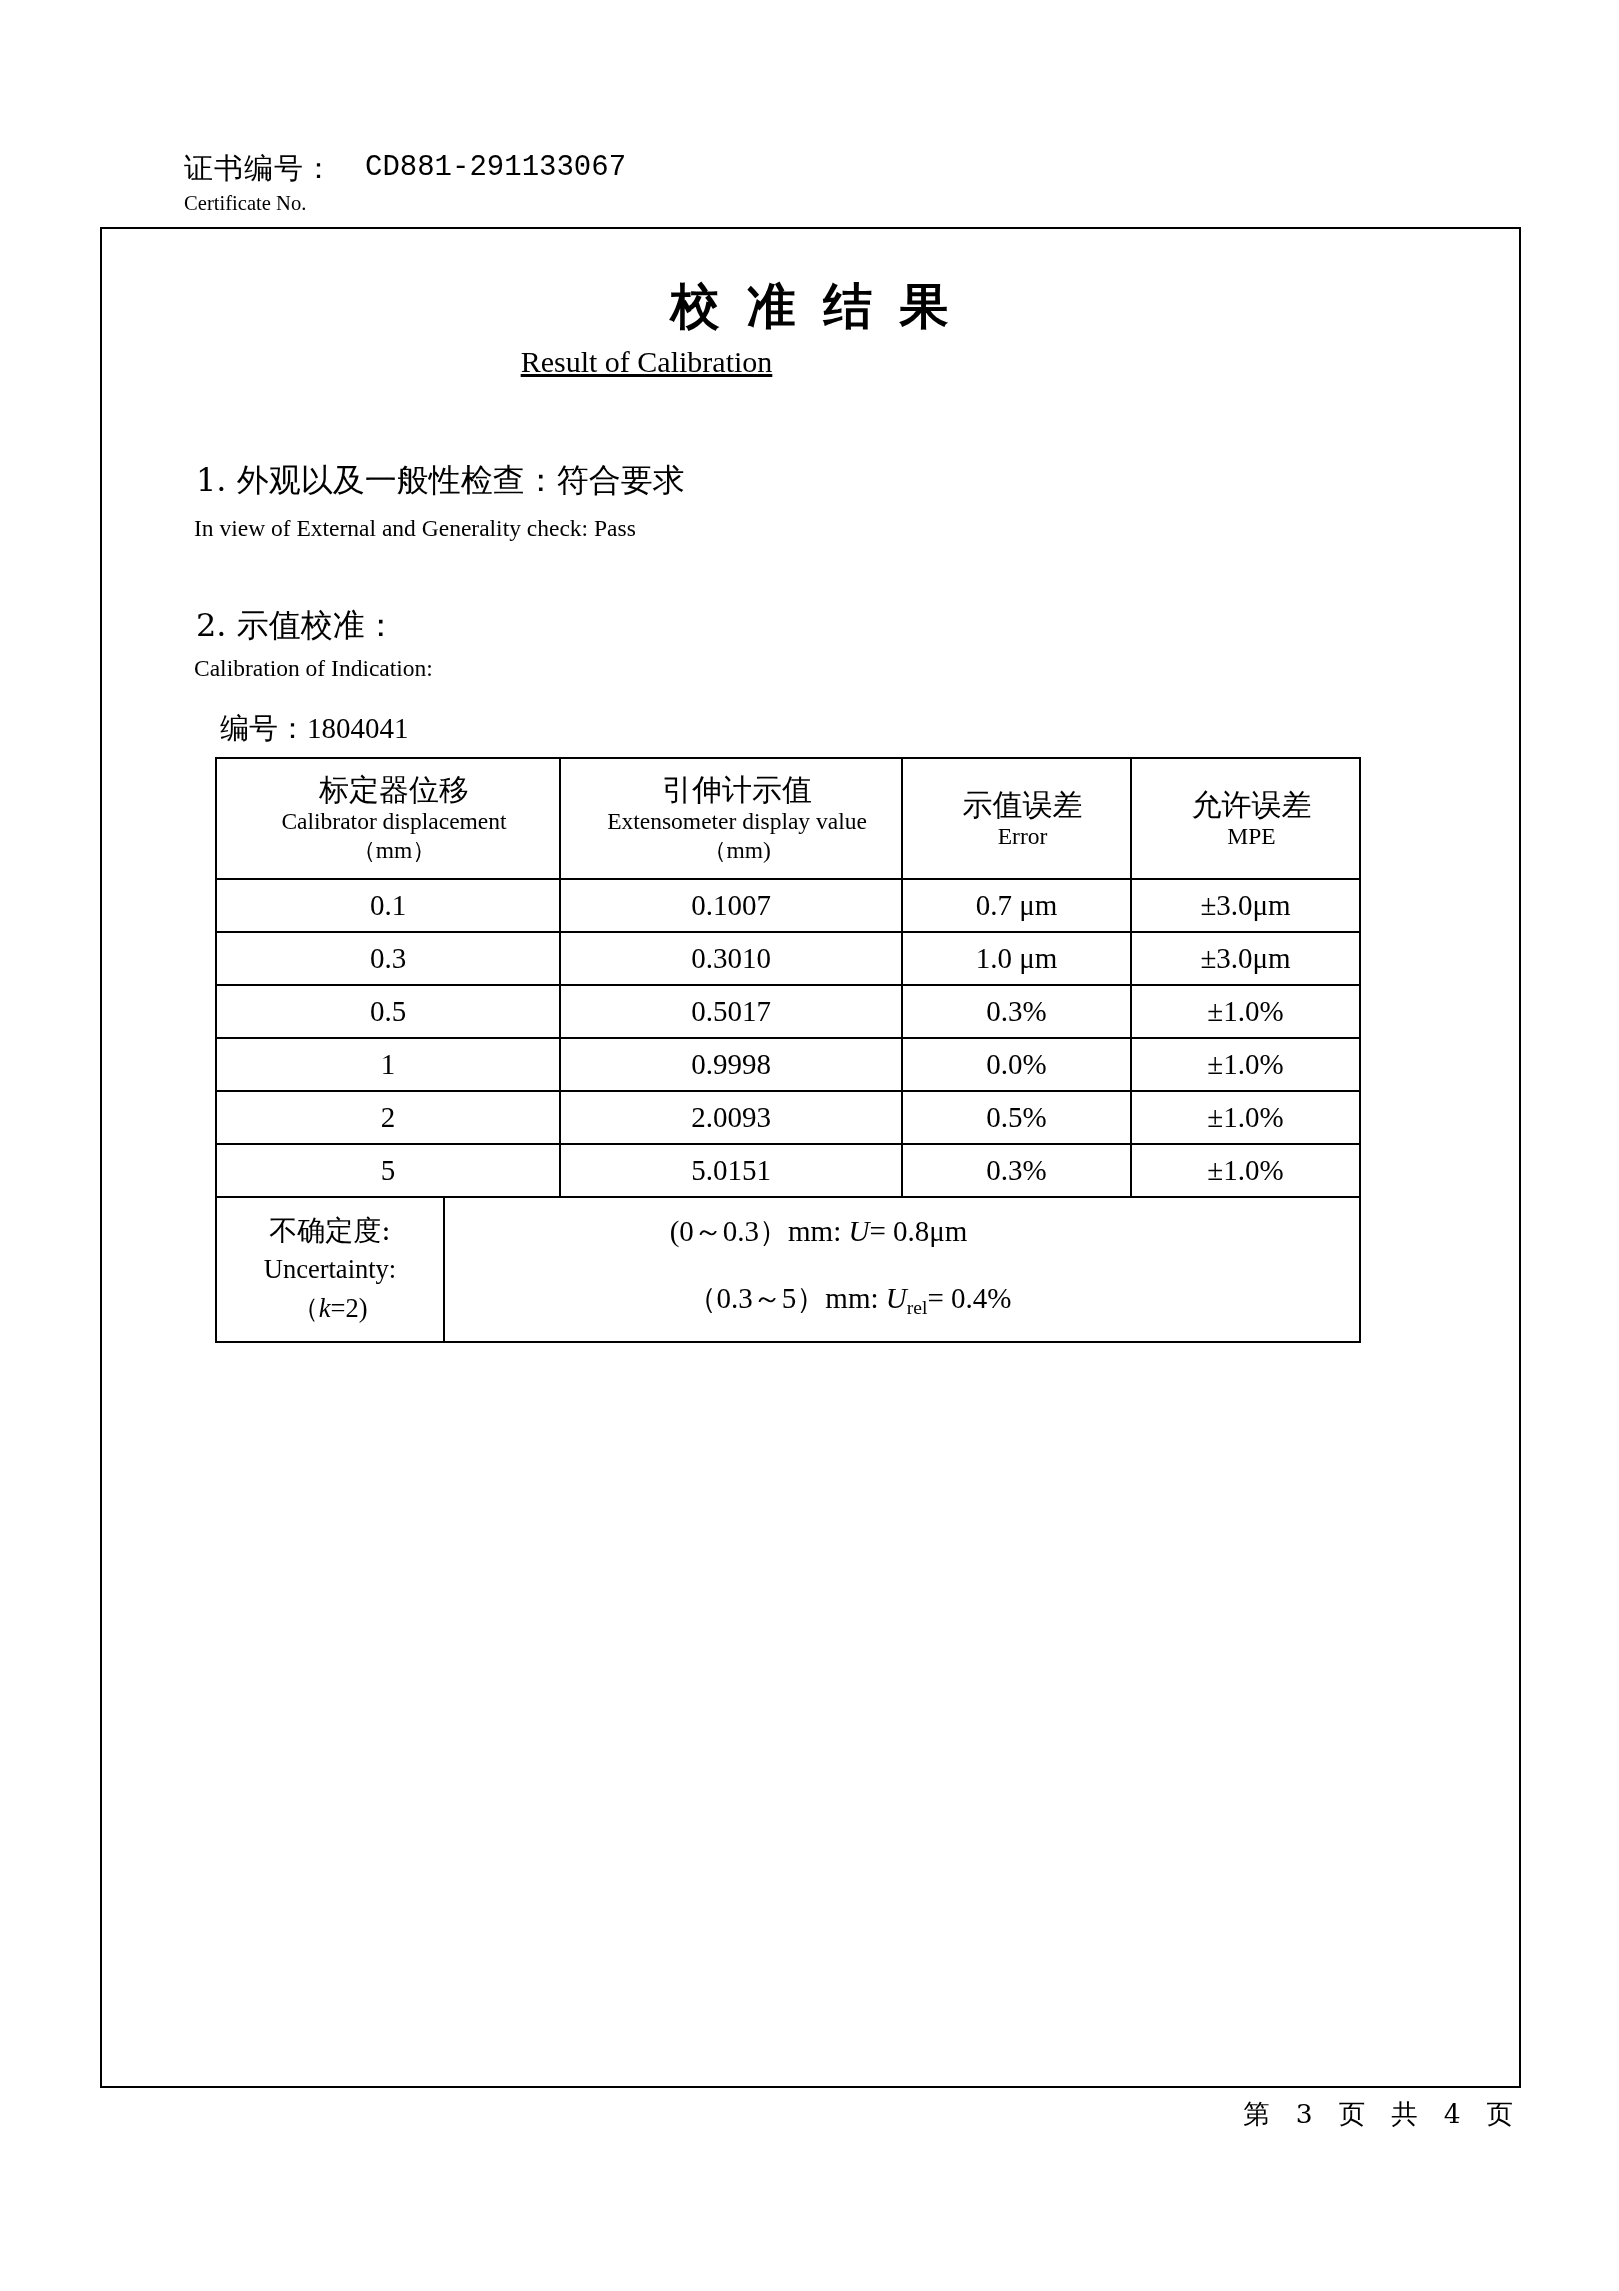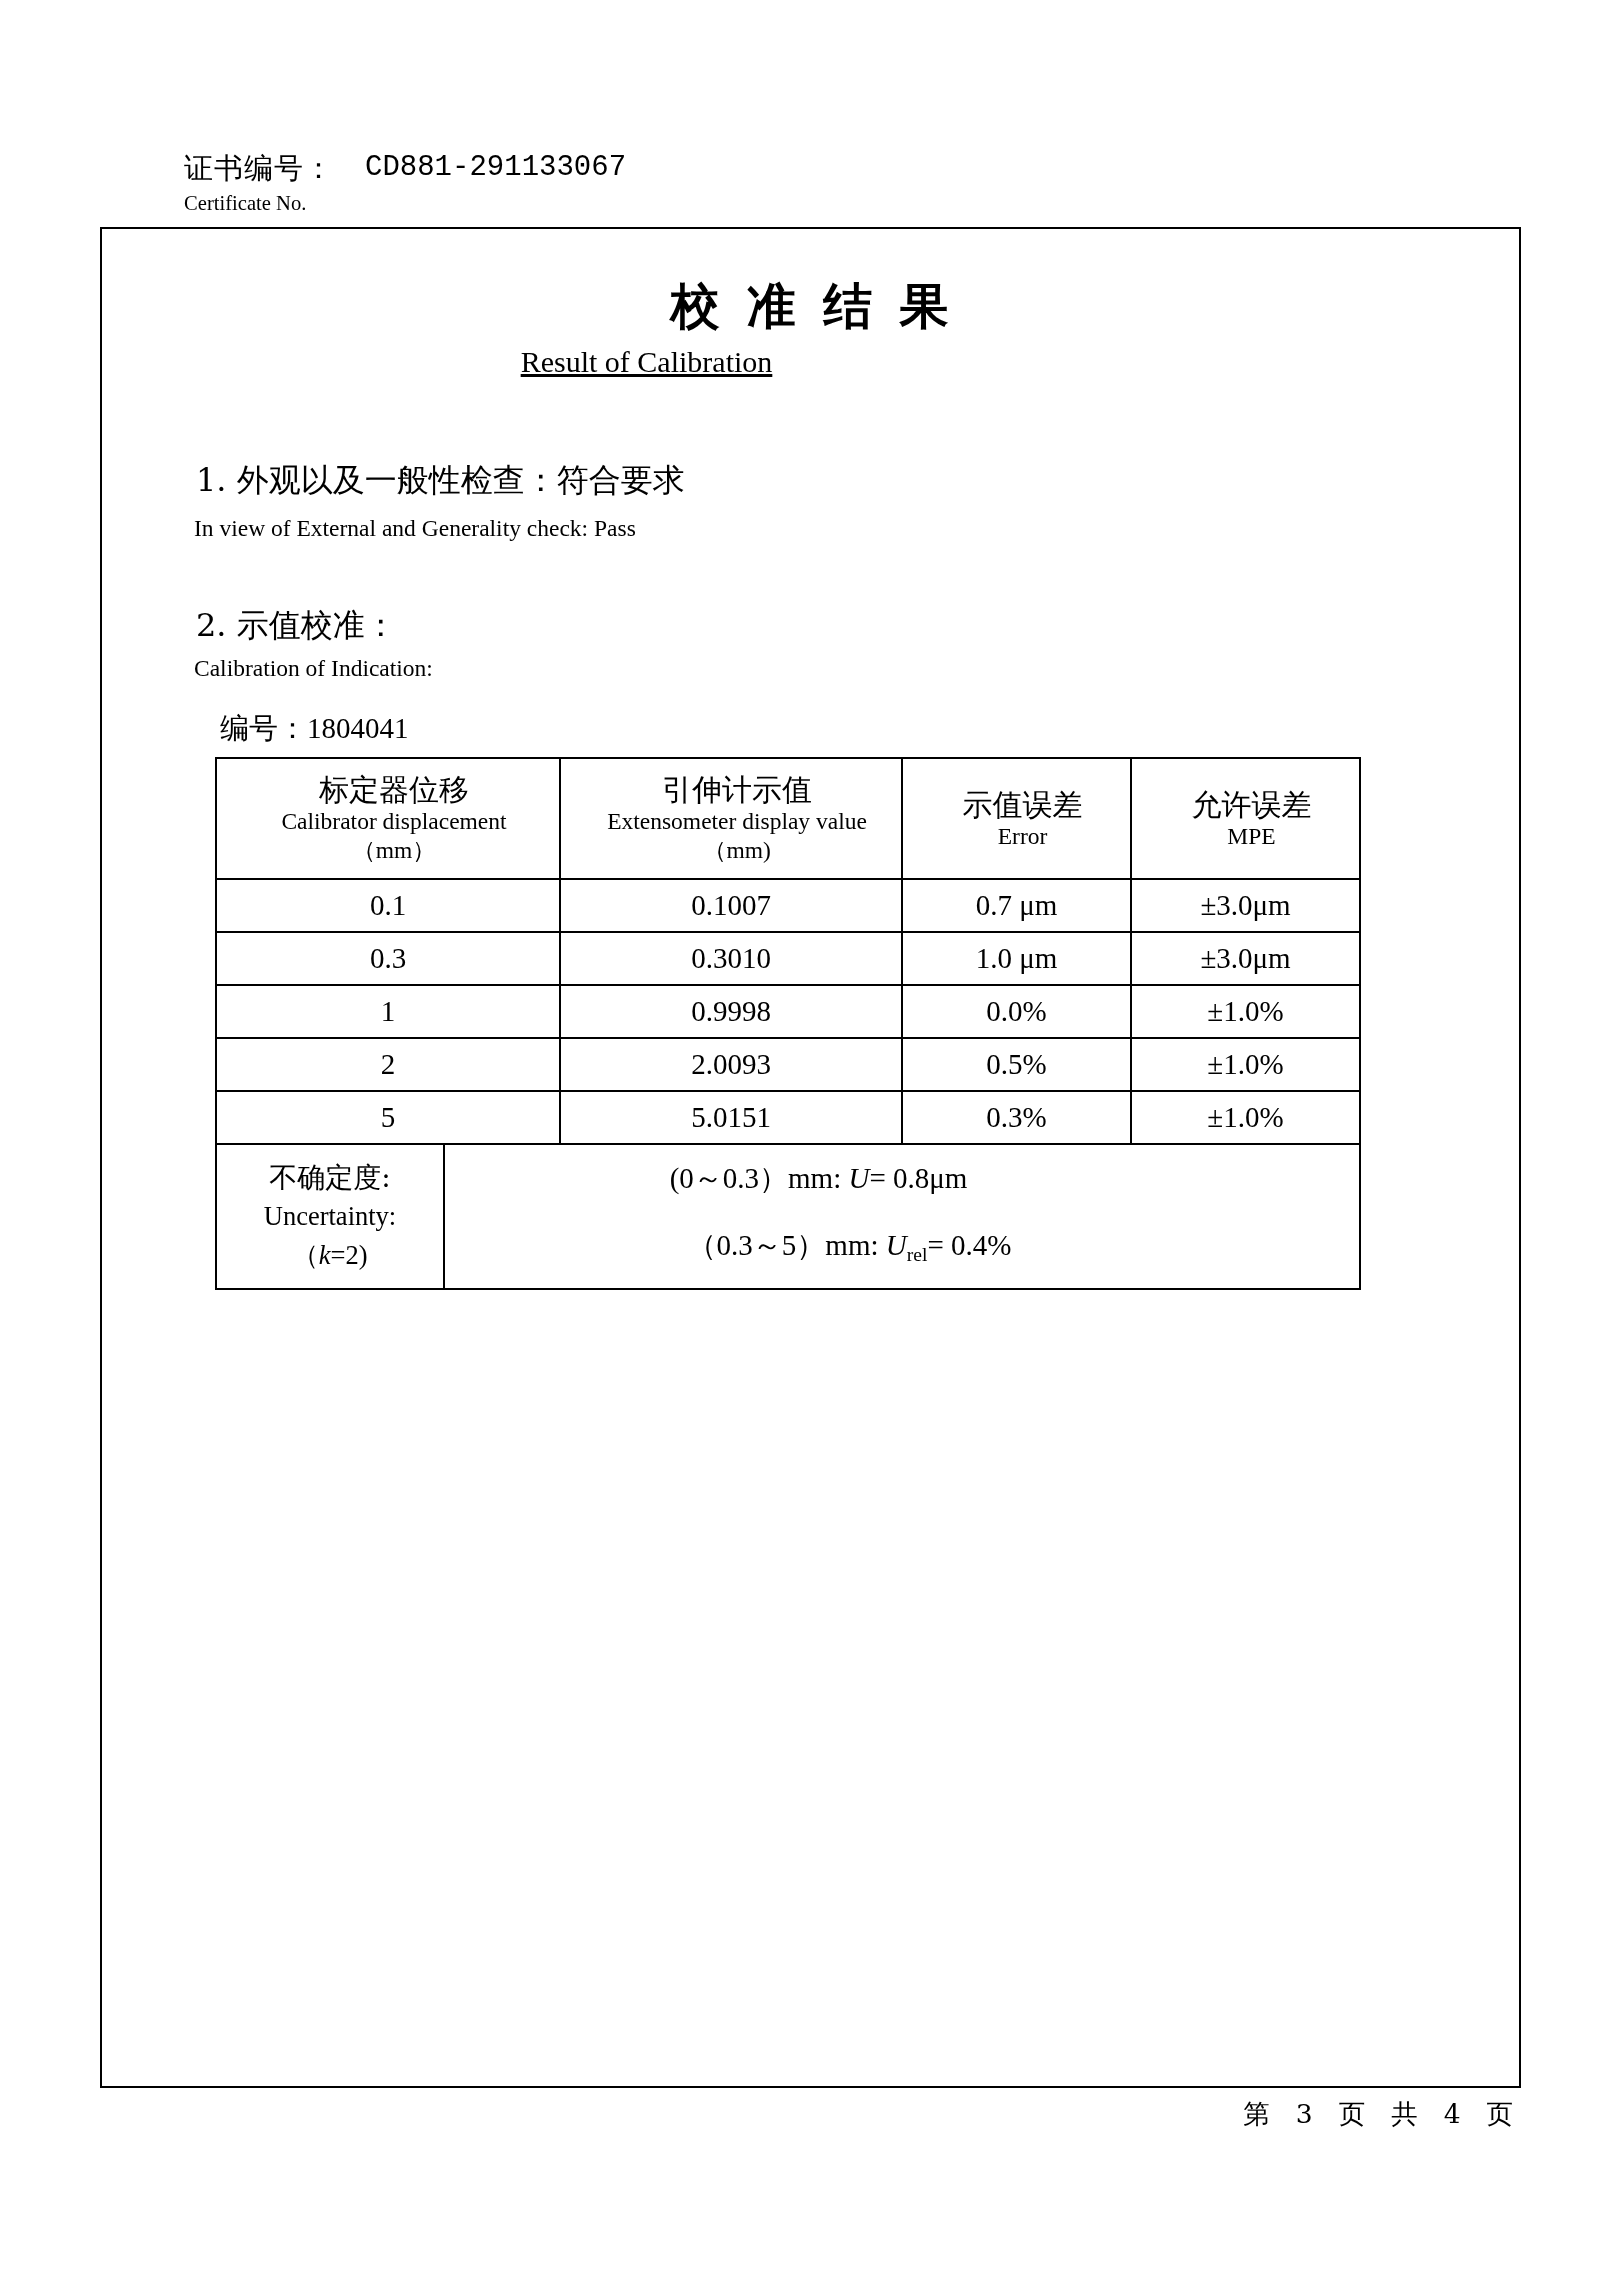--- a/index.html
+++ b/index.html
@@ -92,20 +92,26 @@
     <td>0.7 μm</td>
     <td>±3.0μm</td>
   </tr>
   <tr class="row">
     <td colspan="2">0.3</td>
     <td>0.3010</td>
     <td>1.0 μm</td>
     <td>±3.0μm</td>
   </tr>
   <tr class="row">
+    <td colspan="2">0.5</td>
+    <td>0.5017</td>
+    <td>0.3%</td>
+    <td>±1.0%</td>
+  </tr>
+  <tr class="row">
     <td colspan="2">1</td>
     <td>0.9998</td>
     <td>0.0%</td>
     <td>±1.0%</td>
   </tr>
   <tr class="row">
     <td colspan="2">2</td>
     <td>2.0093</td>
     <td>0.5%</td>
     <td>±1.0%</td>

